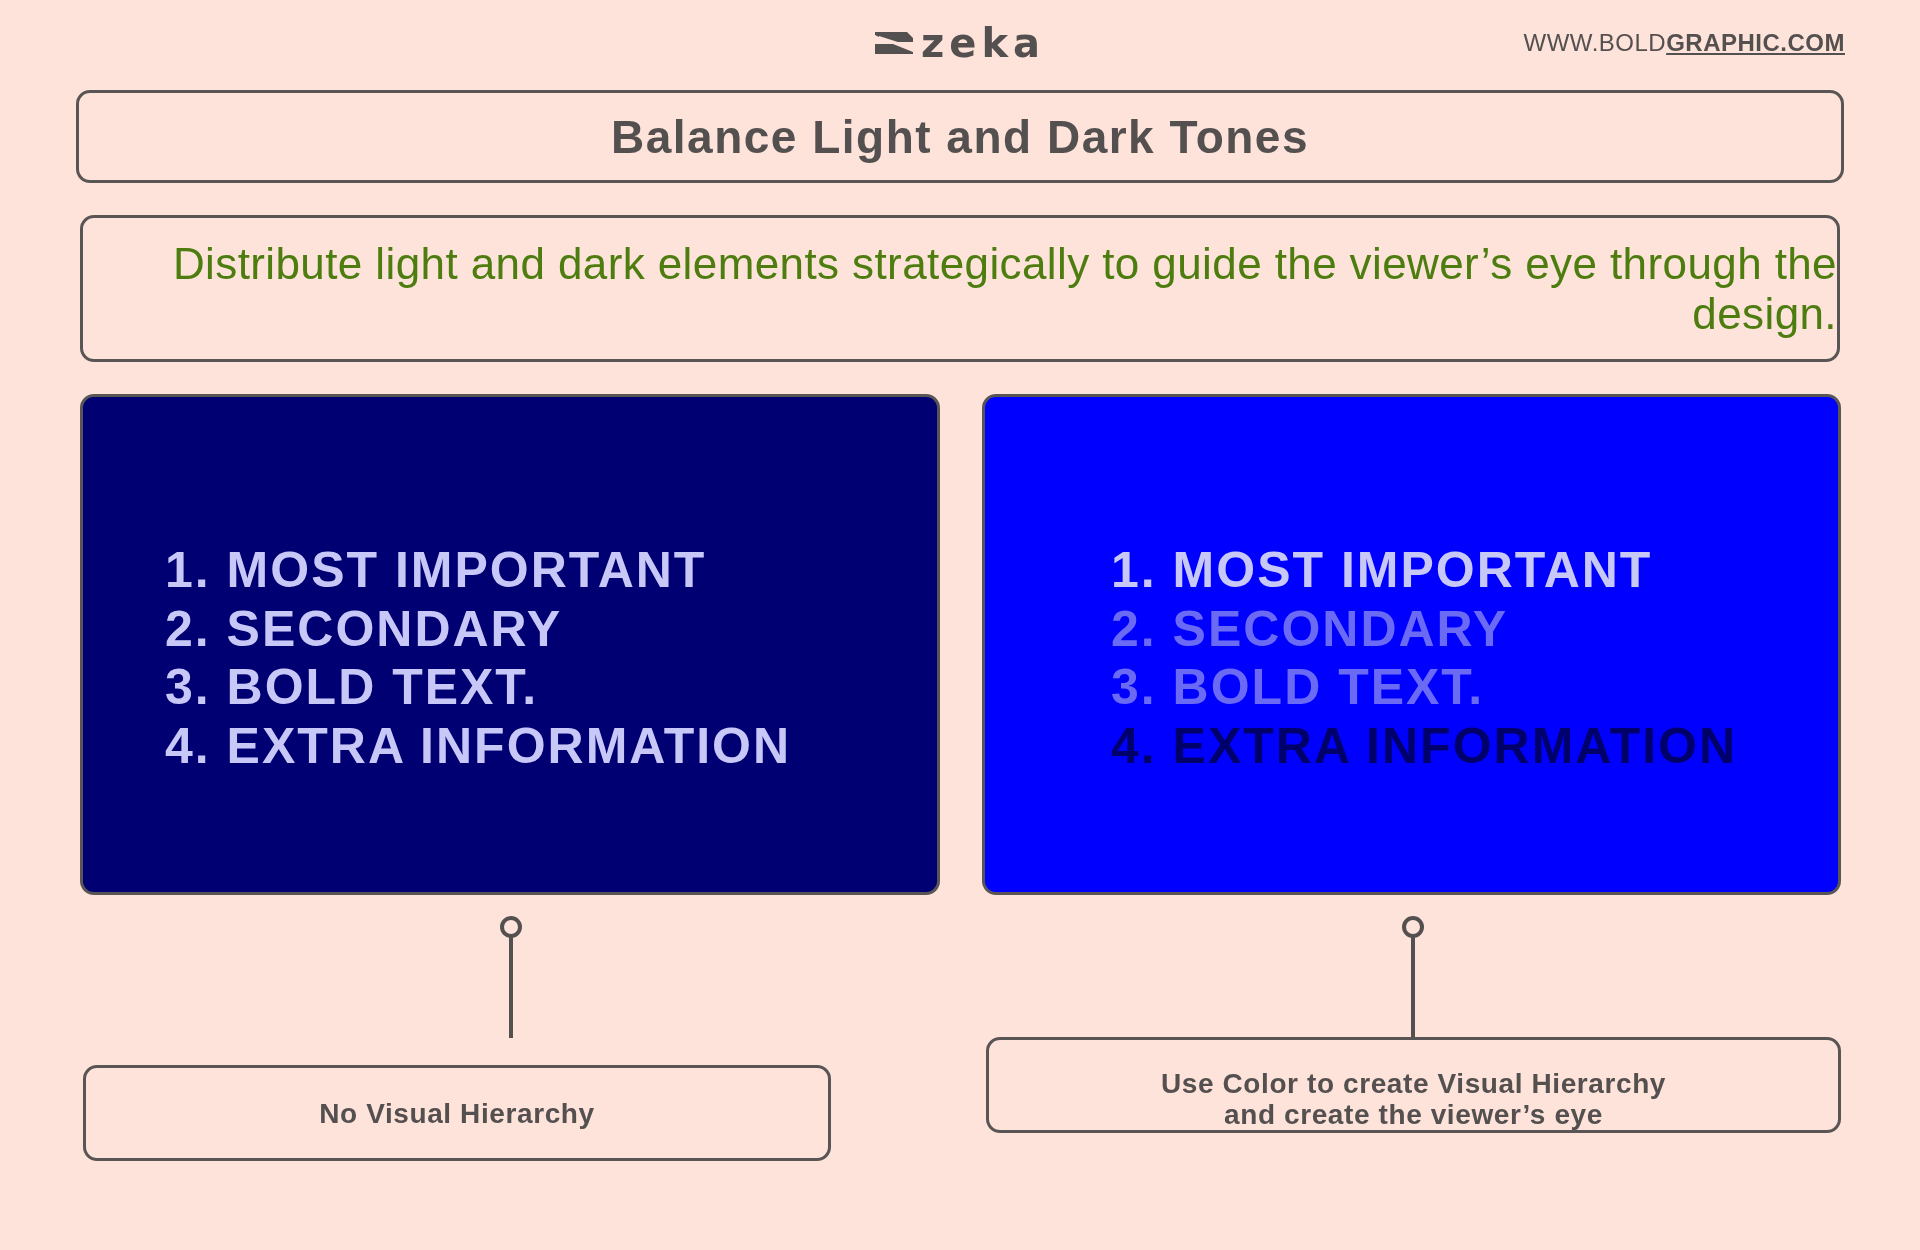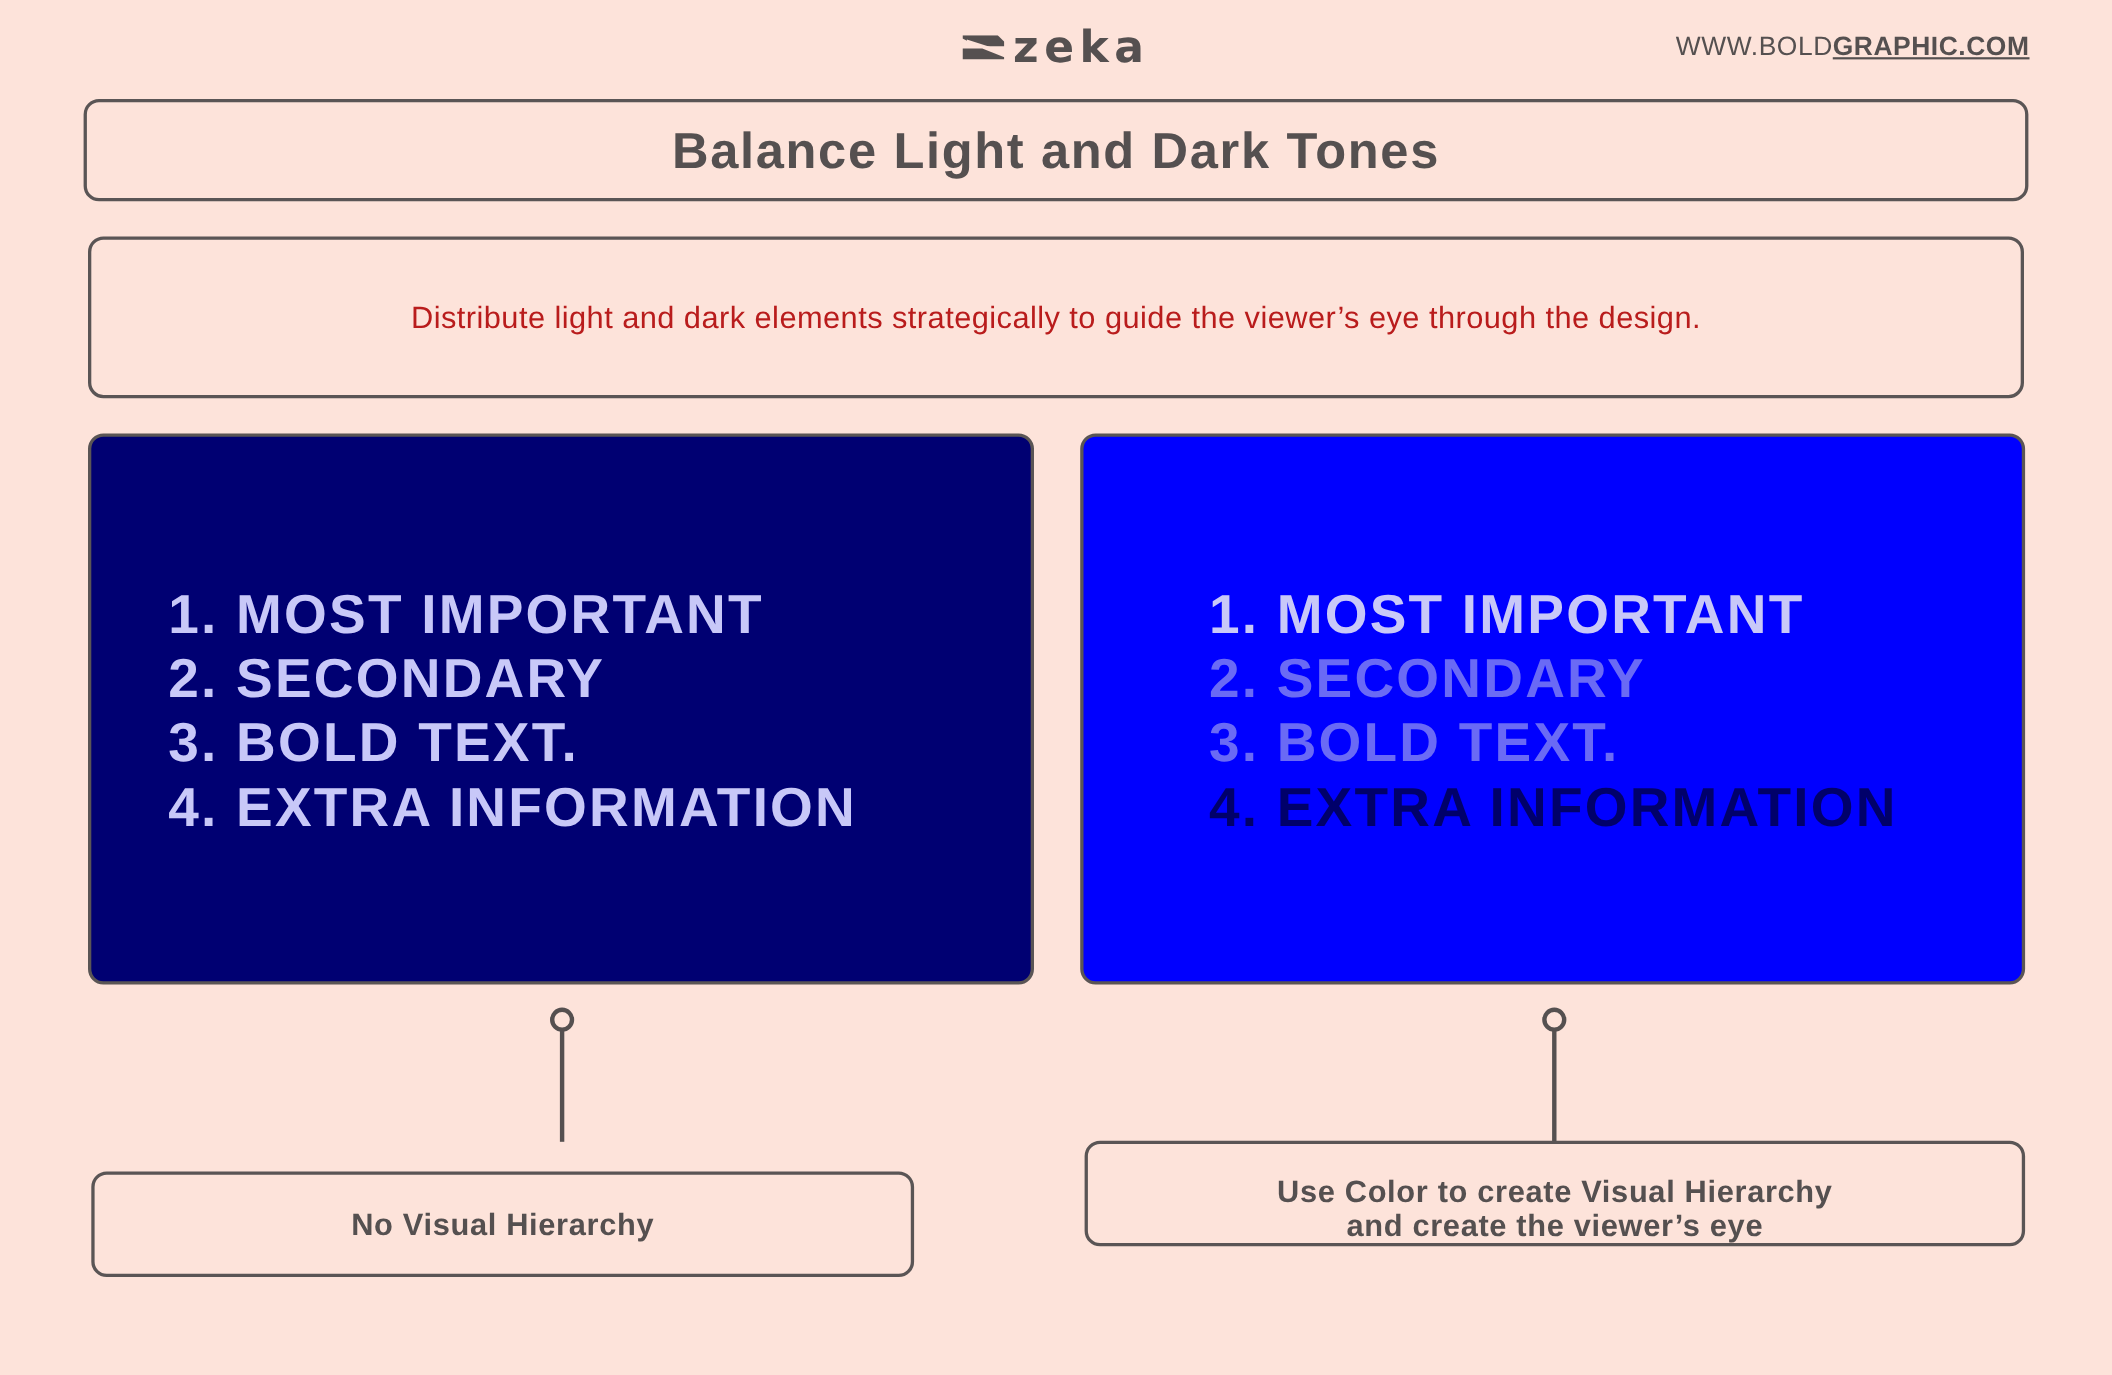--- a/index.html
+++ b/index.html
@@ -24,28 +24,28 @@
     color:#555050; line-height:30px;
   }
   .url b { font-weight:bold;text-decoration:underline; }
   .box {
     border:3px solid #5a5555; border-radius:14px;
     display:flex; align-items:center; justify-content:center; text-align:center;
   }
   .title-box { left:76px; top:90px; width:1768px; height:93px; }
   .title-text { font-size:46px; font-weight:bold; letter-spacing:1.5px; color:#555050; }
   .desc-box { left:80px; top:215px; width:1760px; height:147px; }
-  .desc-text { font-size:28px; color:#b91c1c; letter-spacing:0.4px;text-align:right; }
+  .desc-text { font-size:44px; color:#4d7c0f; letter-spacing:0.4px;text-align:right; }
   .panel {
     top:394px; height:501px; border:3px solid #5a5555; border-radius:14px;
   }
   .panel-left { left:80px; width:860px; background:#000072; }
   .panel-right { left:982px; width:859px; background:#0000ff; }
   .list {
-    position:absolute; top:128px; left:66px; margin:4px; padding:0; list-style:none;
+    position:absolute; top:128px; left:66px; margin:16px; padding:0; list-style:none;
   }
   .list li {
     font-size:50px; font-weight:bold; line-height:58.5px; letter-spacing:2px;
     white-space:nowrap;
   }
   .connector-dot {
     width:22px; height:22px; border:4px solid #555050; border-radius:50%;
     background:#fde3da;
   }
   .connector-line { width:4px; background:#555050; }

